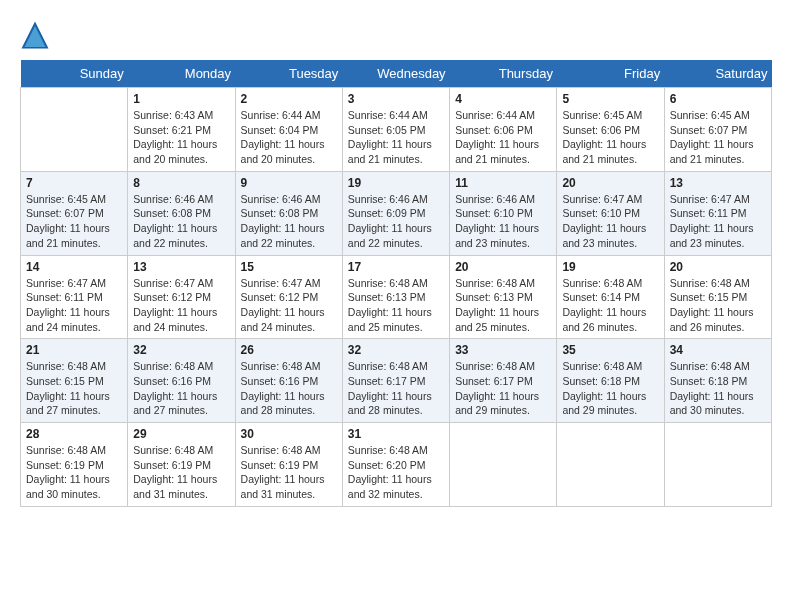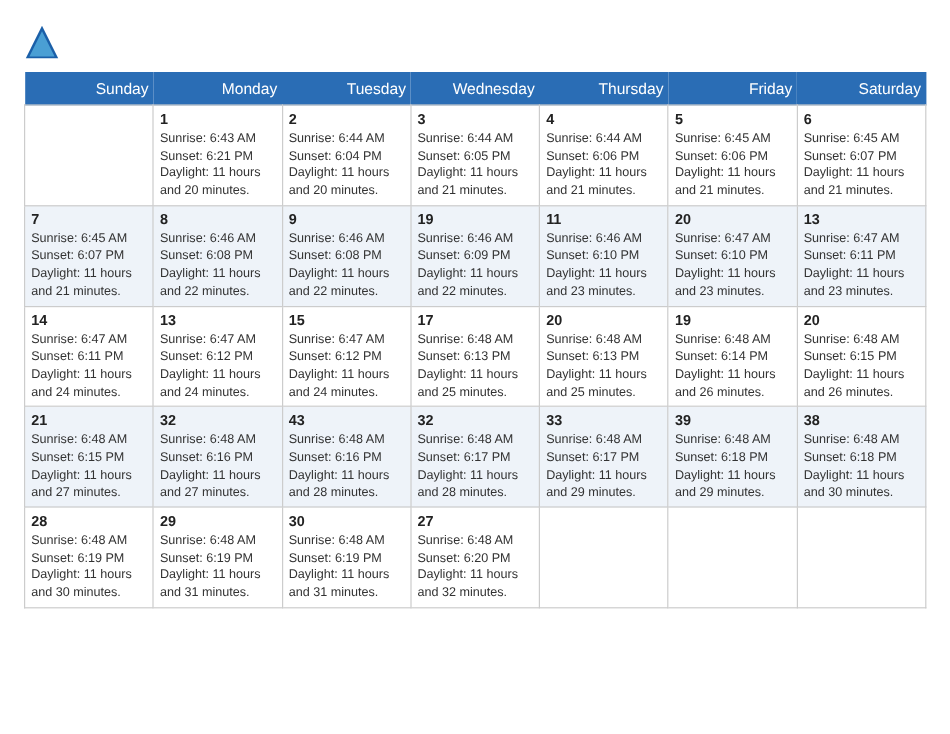--- a/index.html
+++ b/index.html
@@ -290,49 +290,49 @@
 and 27 minutes.</div>
         </td>
         <td>
           <span class="day-num">32</span>
           <div class="day-info" style="white-space: pre-line;">Sunrise: 6:48 AM
 Sunset: 6:16 PM
 Daylight: 11 hours
 and 27 minutes.</div>
         </td>
         <td>
-          <span class="day-num">43</span>
+          <span class="day-num">26</span>
           <div class="day-info" style="white-space: pre-line;">Sunrise: 6:48 AM
 Sunset: 6:16 PM
 Daylight: 11 hours
 and 28 minutes.</div>
         </td>
         <td>
           <span class="day-num">32</span>
           <div class="day-info" style="white-space: pre-line;">Sunrise: 6:48 AM
 Sunset: 6:17 PM
 Daylight: 11 hours
 and 28 minutes.</div>
         </td>
         <td>
           <span class="day-num">33</span>
           <div class="day-info" style="white-space: pre-line;">Sunrise: 6:48 AM
 Sunset: 6:17 PM
 Daylight: 11 hours
 and 29 minutes.</div>
         </td>
         <td>
-          <span class="day-num">39</span>
+          <span class="day-num">35</span>
           <div class="day-info" style="white-space: pre-line;">Sunrise: 6:48 AM
 Sunset: 6:18 PM
 Daylight: 11 hours
 and 29 minutes.</div>
         </td>
         <td>
-          <span class="day-num">38</span>
+          <span class="day-num">34</span>
           <div class="day-info" style="white-space: pre-line;">Sunrise: 6:48 AM
 Sunset: 6:18 PM
 Daylight: 11 hours
 and 30 minutes.</div>
         </td>
       </tr>
       <tr class="week-row">
         <td>
           <span class="day-num">28</span>
           <div class="day-info" style="white-space: pre-line;">Sunrise: 6:48 AM
@@ -348,21 +348,21 @@
 and 31 minutes.</div>
         </td>
         <td>
           <span class="day-num">30</span>
           <div class="day-info" style="white-space: pre-line;">Sunrise: 6:48 AM
 Sunset: 6:19 PM
 Daylight: 11 hours
 and 31 minutes.</div>
         </td>
         <td>
-          <span class="day-num">27</span>
+          <span class="day-num">31</span>
           <div class="day-info" style="white-space: pre-line;">Sunrise: 6:48 AM
 Sunset: 6:20 PM
 Daylight: 11 hours
 and 32 minutes.</div>
         </td>
         <td class="empty"></td>
         <td class="empty"></td>
         <td class="empty"></td>
       </tr>
     </tbody>

